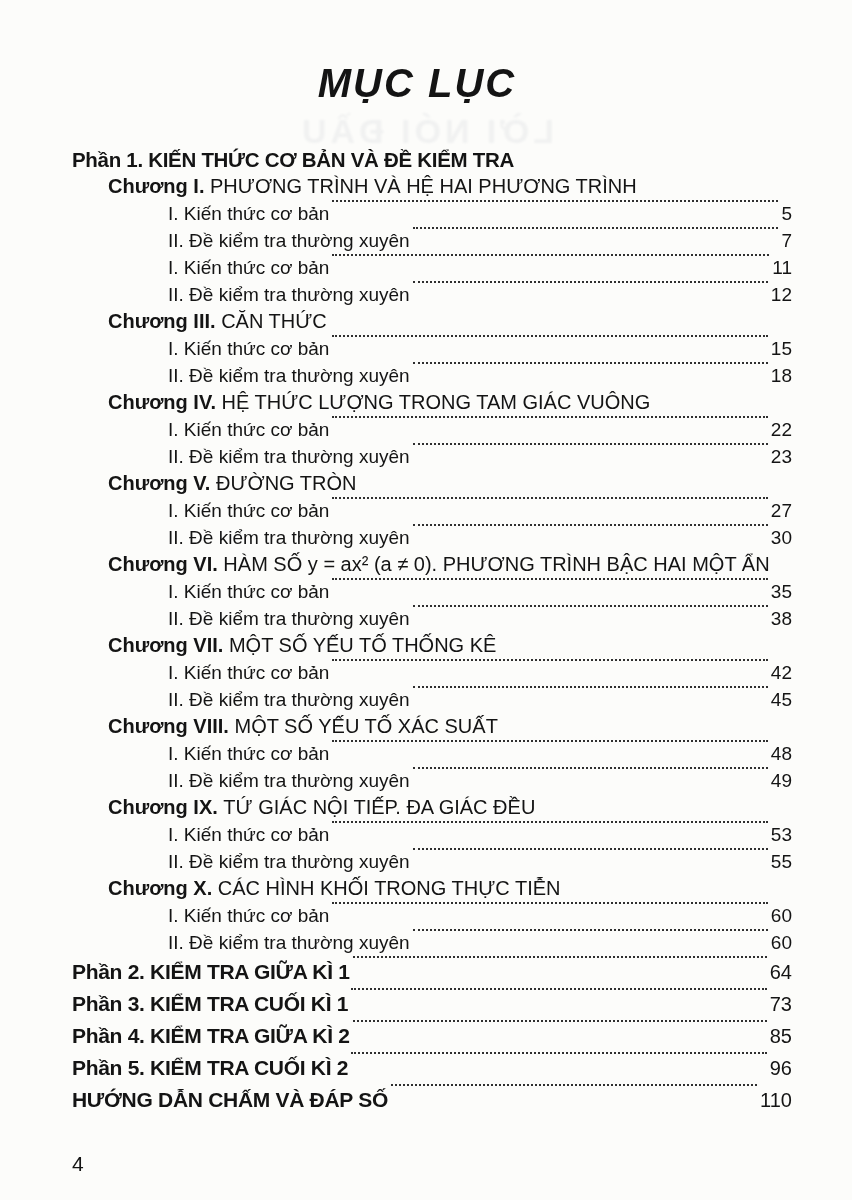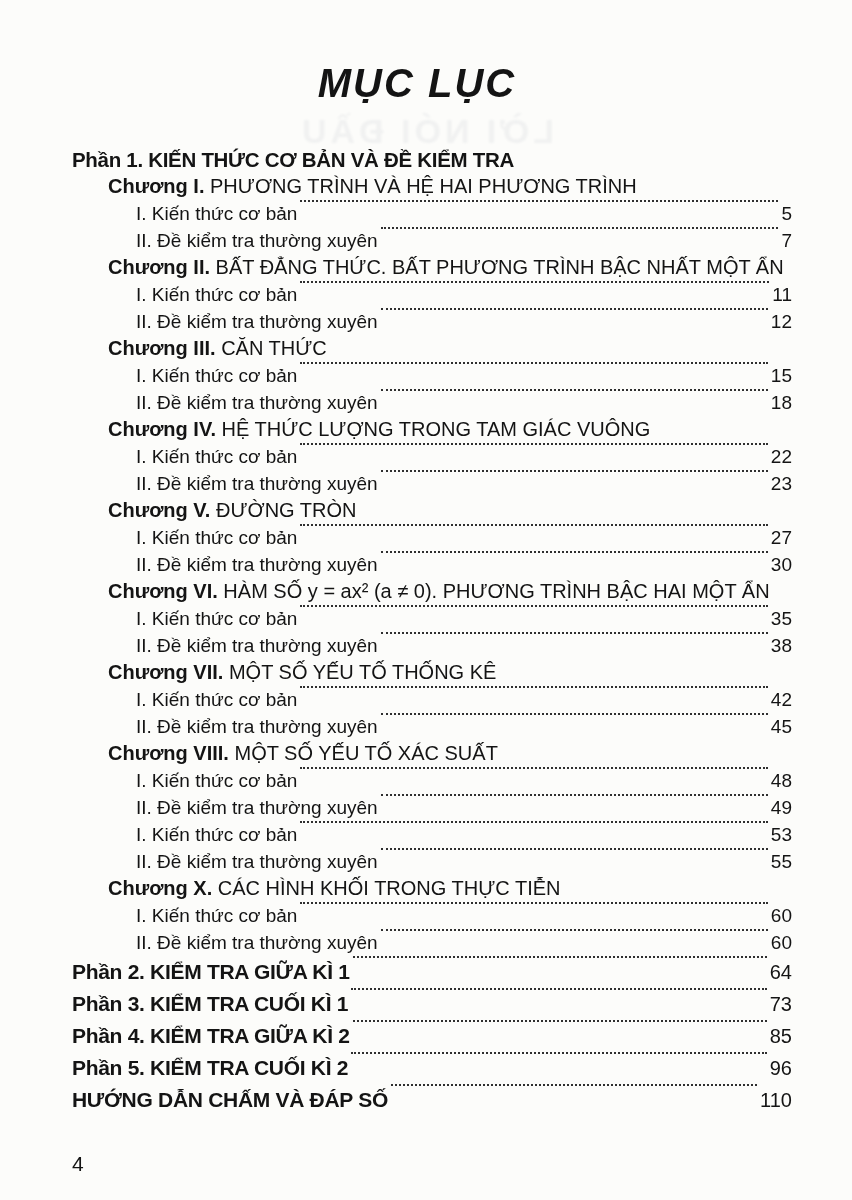--- a/index.html
+++ b/index.html
@@ -48,21 +48,21 @@
     height: 27px;
     white-space: nowrap;
   }
   .part-row { font-size: 20.5px; }
   .bold-cond {
     font-weight: bold;
     letter-spacing: -0.3px;
   }
   .chap-row { margin-left: 36px; font-size: 20px; }
   .chap-label { font-weight: bold; }
-  .item-row { margin-left: 64px; font-size: 19px; }
+  .item-row { margin-left: 96px; font-size: 19px; }
   .leader {
     flex: 1;
     min-width: 18px;
     border-bottom: 2px dotted var(--dots, #2f2f2f);
     margin: 0 3px 4px 3px;
   }
   .pagenum { font-size: 19px; }
   .bottom-row { font-size: 21px; line-height: 32px; height: 32px; }
   .bottom-row .pagenum { font-size: 20px; font-weight: normal; letter-spacing: 0; }
   .page-number {
@@ -88,24 +88,20 @@
       <div class="row item-row">
         <span class="item-label">I. Kiến thức cơ bản</span>
         <span class="leader"></span>
         <span class="pagenum">5</span>
       </div>
       <div class="row item-row">
         <span class="item-label">II. Đề kiểm tra thường xuyên</span>
         <span class="leader"></span>
         <span class="pagenum">7</span>
       </div>
-      <div class="row chap-row">
-        <span class="chap-label">Chương II.</span>
-        <span class="chap-title">&nbsp;BẤT ĐẲNG THỨC. BẤT PHƯƠNG TRÌNH BẬC NHẤT MỘT ẨN</span>
-      </div>
       <div class="row item-row">
         <span class="item-label">I. Kiến thức cơ bản</span>
         <span class="leader"></span>
         <span class="pagenum">11</span>
       </div>
       <div class="row item-row">
         <span class="item-label">II. Đề kiểm tra thường xuyên</span>
         <span class="leader"></span>
         <span class="pagenum">12</span>
       </div>
@@ -185,20 +181,24 @@
       </div>
       <div class="row item-row">
         <span class="item-label">I. Kiến thức cơ bản</span>
         <span class="leader"></span>
         <span class="pagenum">48</span>
       </div>
       <div class="row item-row">
         <span class="item-label">II. Đề kiểm tra thường xuyên</span>
         <span class="leader"></span>
         <span class="pagenum">49</span>
+      </div>
+      <div class="row chap-row">
+        <span class="chap-label">Chương IX.</span>
+        <span class="chap-title">&nbsp;TỨ GIÁC NỘI TIẾP. ĐA GIÁC ĐỀU</span>
       </div>
       <div class="row item-row">
         <span class="item-label">I. Kiến thức cơ bản</span>
         <span class="leader"></span>
         <span class="pagenum">53</span>
       </div>
       <div class="row item-row">
         <span class="item-label">II. Đề kiểm tra thường xuyên</span>
         <span class="leader"></span>
         <span class="pagenum">55</span>

